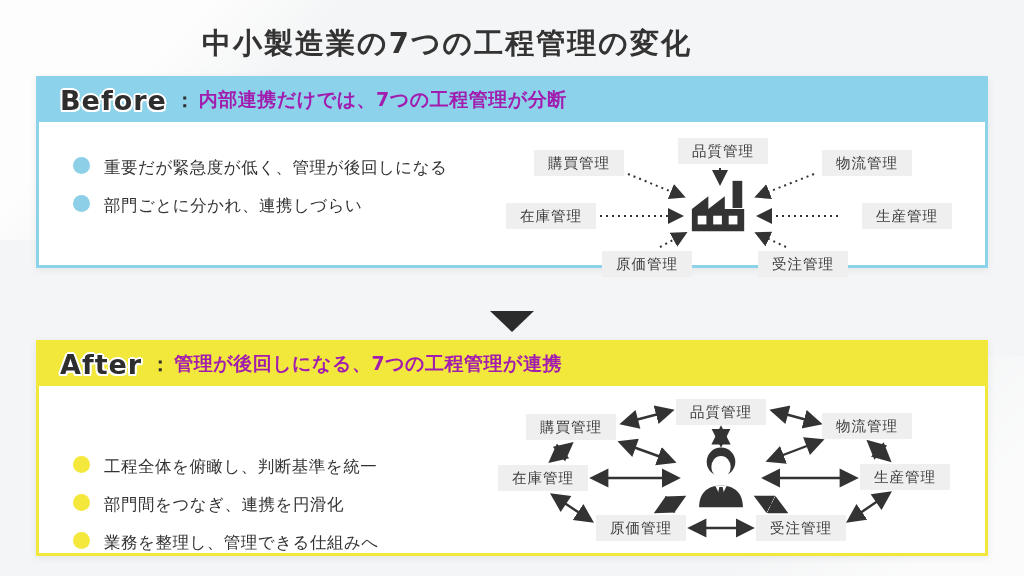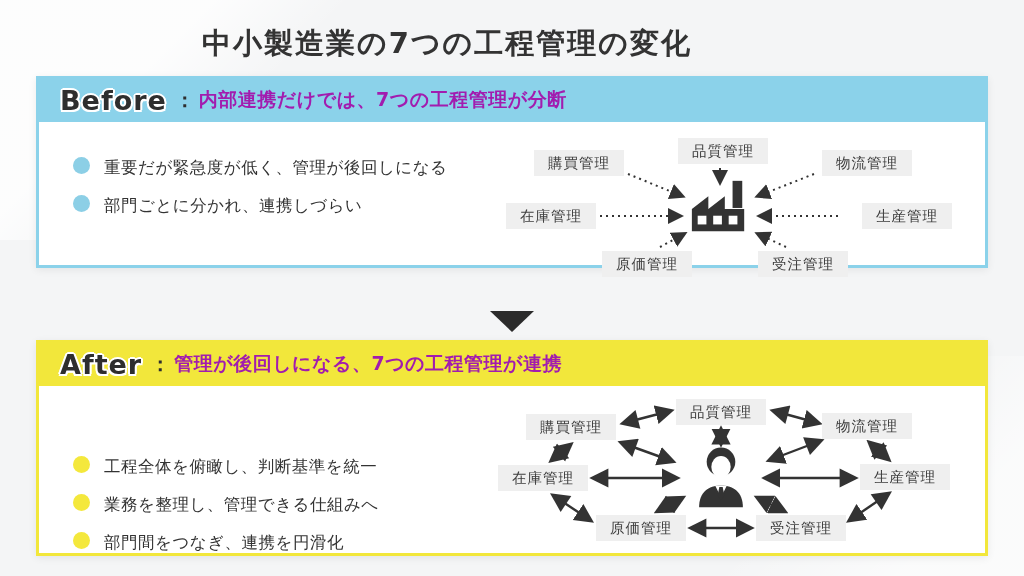--- a/index.html
+++ b/index.html
@@ -170,25 +170,25 @@
     <span class="sec-headline">管理が後回しになる、7つの工程管理が連携</span>
   </div>
 
   <ul class="bullets">
     <li>
       <span class="bullet-dot"></span>
       <span class="bullet-text">工程全体を俯瞰し、判断基準を統一</span>
     </li>
     <li>
       <span class="bullet-dot"></span>
+      <span class="bullet-text">部門間をつなぎ、連携を円滑化</span>
+    </li>
+    <li>
+      <span class="bullet-dot"></span>
       <span class="bullet-text">業務を整理し、管理できる仕組みへ</span>
-    </li>
-    <li>
-      <span class="bullet-dot"></span>
-      <span class="bullet-text">部門間をつなぎ、連携を円滑化</span>
     </li>
   </ul>
 
   <div class="diagram">
     <svg class="arrows" viewBox="0 0 470 155">
       <defs>
         <marker id="aE" orient="auto" markerWidth="9" markerHeight="9" refX="6" refY="4">
           <path d="M0 0 L8 4 L0 8 Z" fill="#333"></path>
         </marker>
         <marker id="aS" orient="auto" markerWidth="9" markerHeight="9" refX="2" refY="4">

